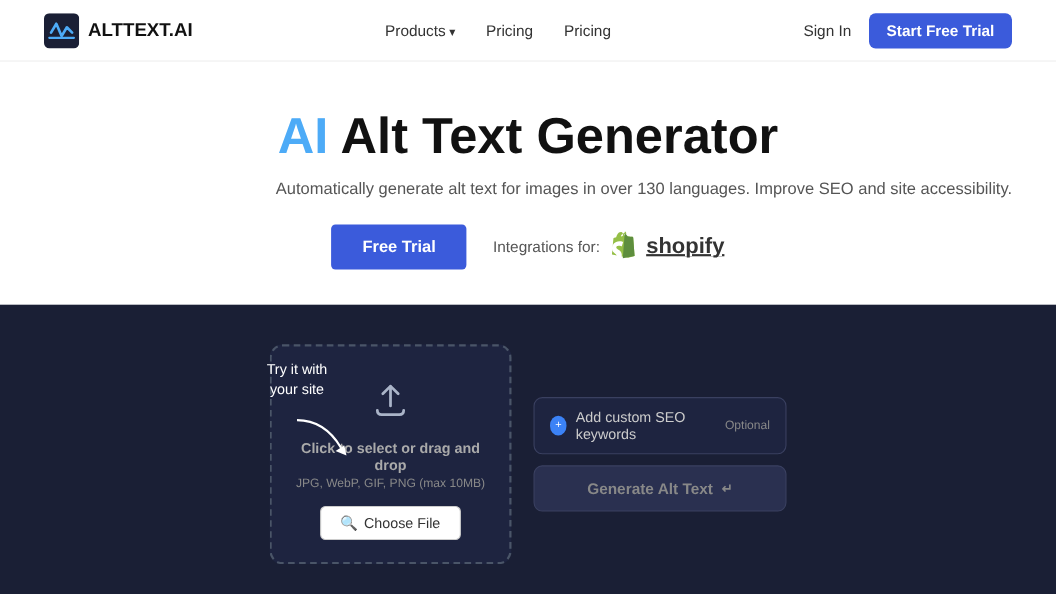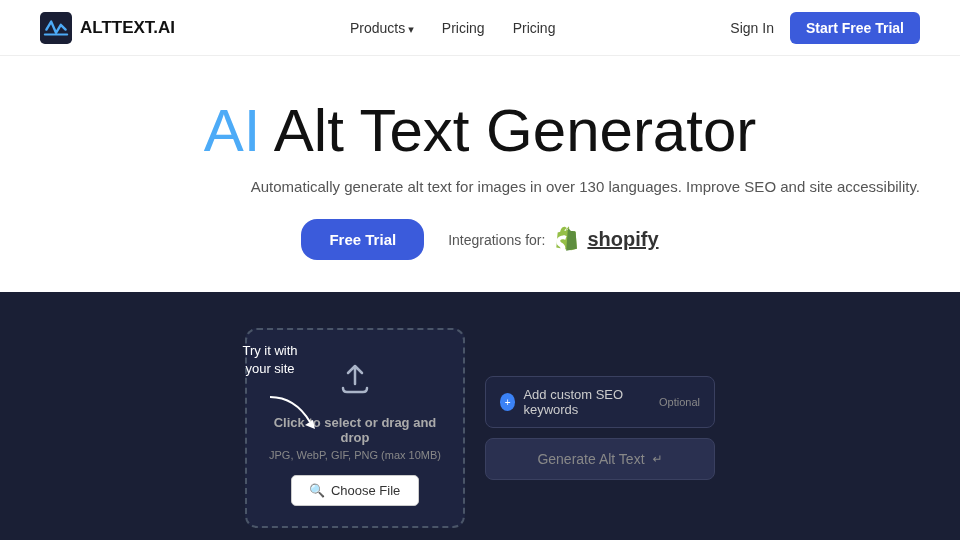--- a/index.html
+++ b/index.html
@@ -14,25 +14,25 @@
     .nav-logo svg { width: 32px; height: 32px; }
     .nav-links { display: flex; align-items: center; gap: 28px; font-size: 14px; color: #333; }
     .nav-links a { text-decoration: none; color: #333; }
     .nav-links a.has-arrow::after { content: ' ▾'; font-size: 11px; }
     .nav-right { display: flex; align-items: center; gap: 16px; }
     .btn-signin { font-size: 14px; color: #333; background: none; border: none; cursor: pointer; }
     .btn-trial-nav { background: #3b5bdb; color: #fff; border: none; border-radius: 6px; padding: 8px 16px; font-size: 14px; font-weight: 600; cursor: pointer; }
 
     
     .hero { text-align: center; padding: 42px 40px 32px; }
-    .hero h1 { font-size: 60px; font-weight: 400; color: #111; line-height: 1.1; margin-bottom: 14px; }
+    .hero h1 { font-size: 46px; font-weight: 700; color: #111; line-height: 1.1; margin-bottom: 14px; }
     .hero h1 span.ai { color: #4dabf7; }
     .hero p { font-size: 15px; color: #555; margin-bottom: 24px; text-align: right; }
     .hero-actions { display: flex; align-items: center; justify-content: center; gap: 24px; }
-    .btn-free-trial { background: #3b5bdb; color: #fff; border: none; border-radius: 16px; padding: 12px 28px; font-size: 15px; font-weight: 700; cursor: pointer; }
+    .btn-free-trial { background: #3b5bdb; color: #fff; border: none; border-radius: 4px; padding: 12px 28px; font-size: 15px; font-weight: 700; cursor: pointer; }
     .integrations { display: flex; align-items: center; gap: 8px; font-size: 14px; color: #555; }
     .shopify-logo { display: flex; align-items: center; gap: 6px; font-size: 20px; font-weight: 700; color: #333; text-decoration: underline; }
     .shopify-bag { width: 28px; height: 28px; }
 
     
     .demo-section {
       background: #1a1f35; padding: 36px 40px; display: flex; justify-content: center; align-items: center;
       position: relative; min-height: 240px;
     }
     .try-it-label {
@@ -54,21 +54,21 @@
     .demo-right { margin-left: 20px; display: flex; flex-direction: column; gap: 10px; width: 230px; }
     .seo-keywords-bar {
       background: #1e2440; border: 1px solid #3a4060; border-radius: 8px;
       padding: 10px 14px; display: flex; align-items: center; justify-content: space-between;
     }
     .seo-left { display: flex; align-items: center; gap: 8px; font-size: 13px; color: #ccc; }
     .seo-icon { width: 18px; height: 18px; background: #3b82f6; border-radius: 50%; display: flex; align-items: center; justify-content: center; color: #fff; font-size: 10px; }
     .optional-badge { font-size: 11px; color: #888; text-align: right; }
     .btn-generate {
       background: #2a3050; color: #888; border: 1px solid #3a4060; border-radius: 8px;
-      padding: 12px; font-size: 14px; font-weight: 400; cursor: pointer; text-align: left;
+      padding: 12px; font-size: 14px; font-weight: 700; cursor: pointer; text-align: left;
       display: flex; align-items: center; justify-content: center; gap: 8px;
     }
     .enter-icon { font-size: 12px; }
   </style>
 </head>
 <body>
 
 <nav>
   <div class="nav-logo">
     <svg viewBox="0 0 40 40" fill="none" xmlns="http://www.w3.org/2000/svg">

